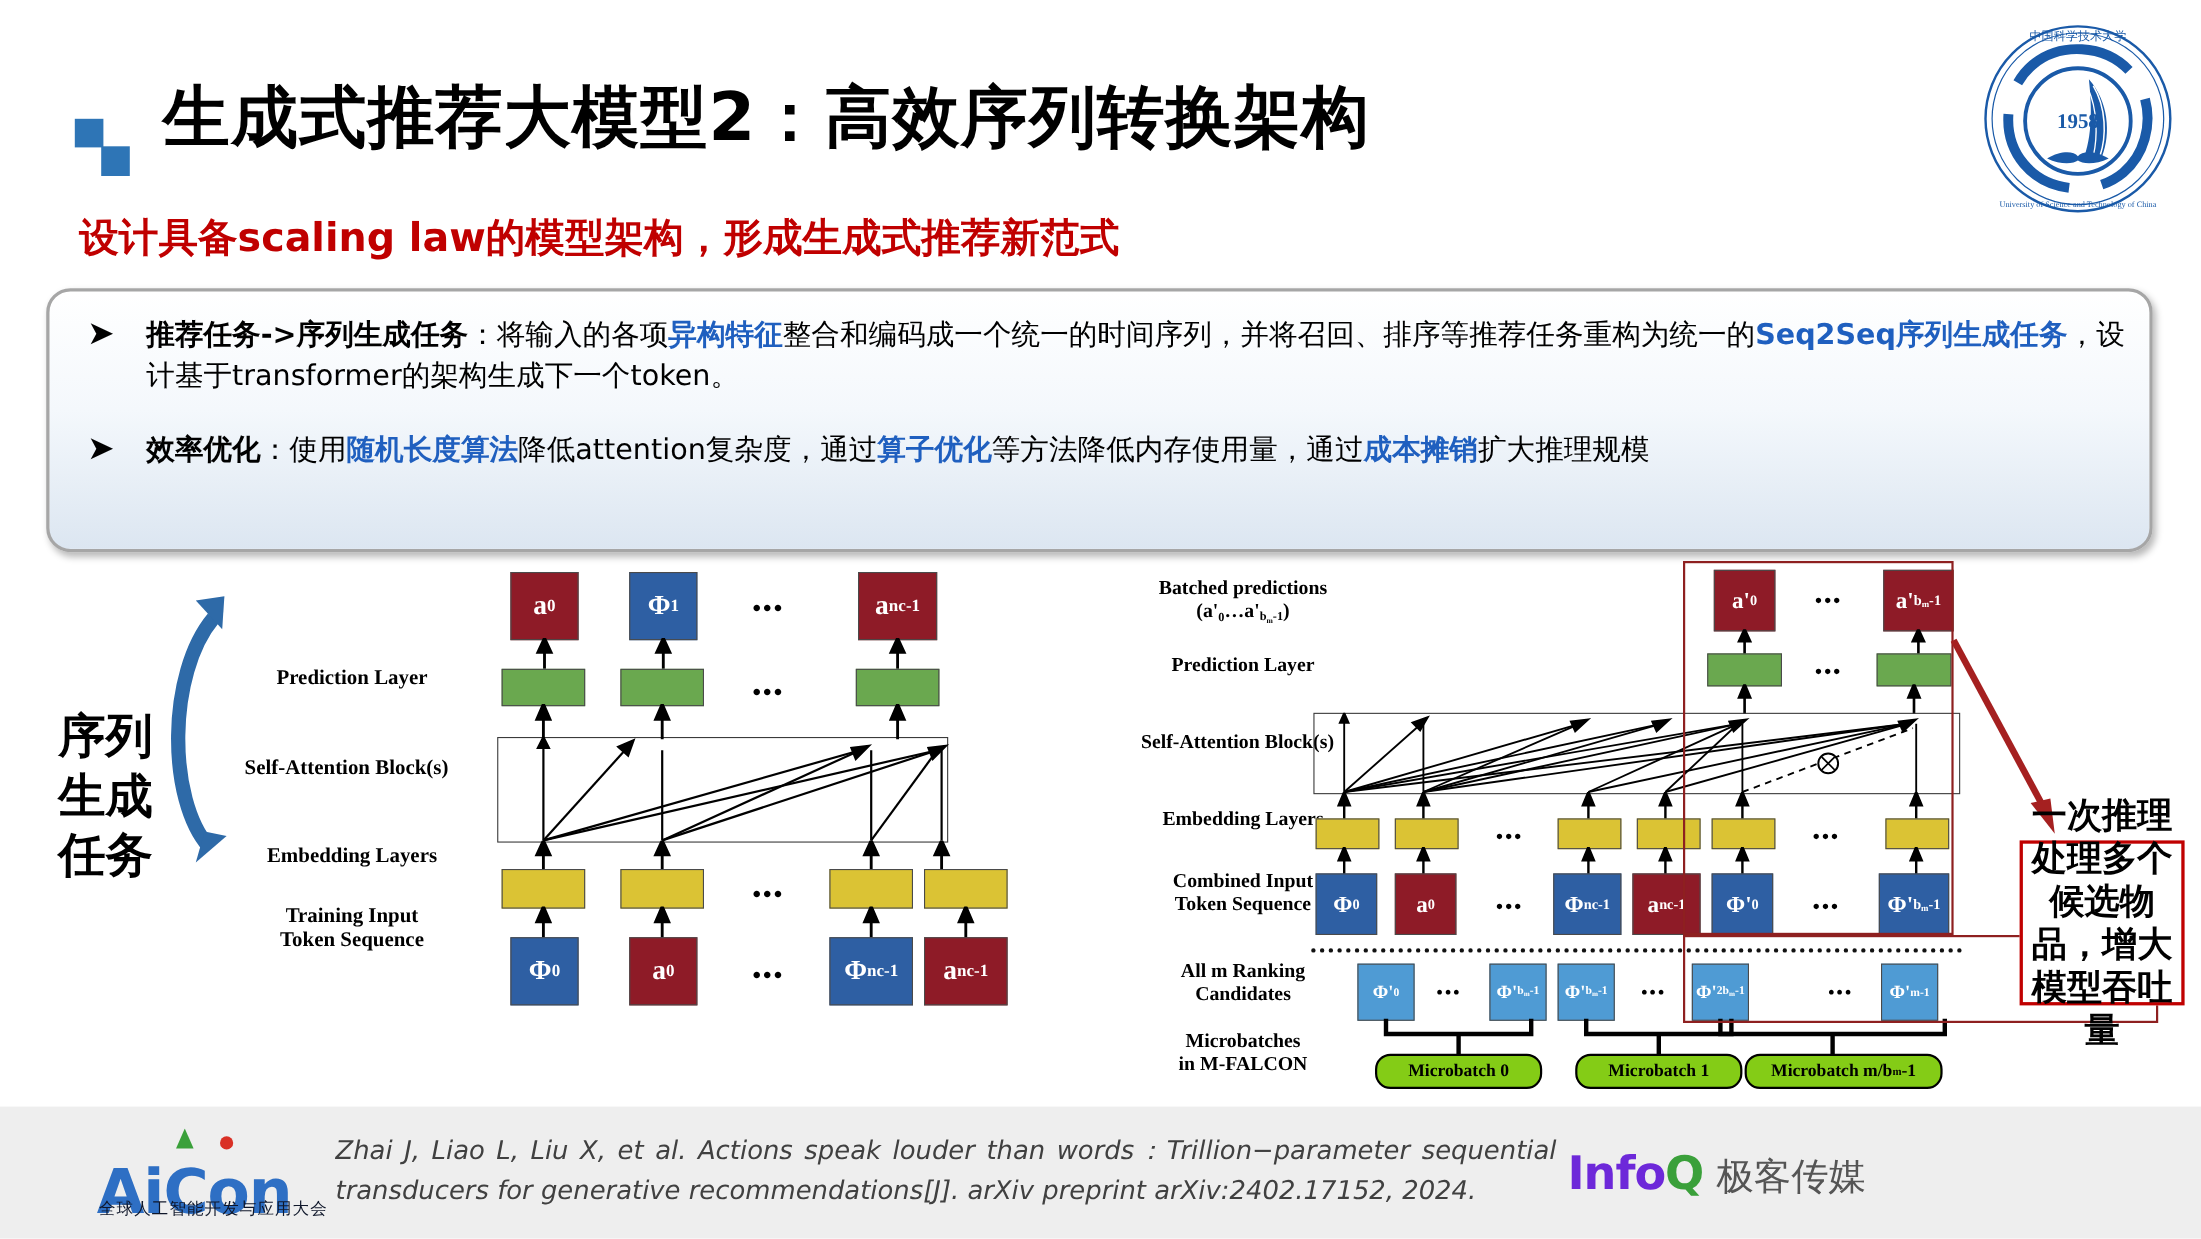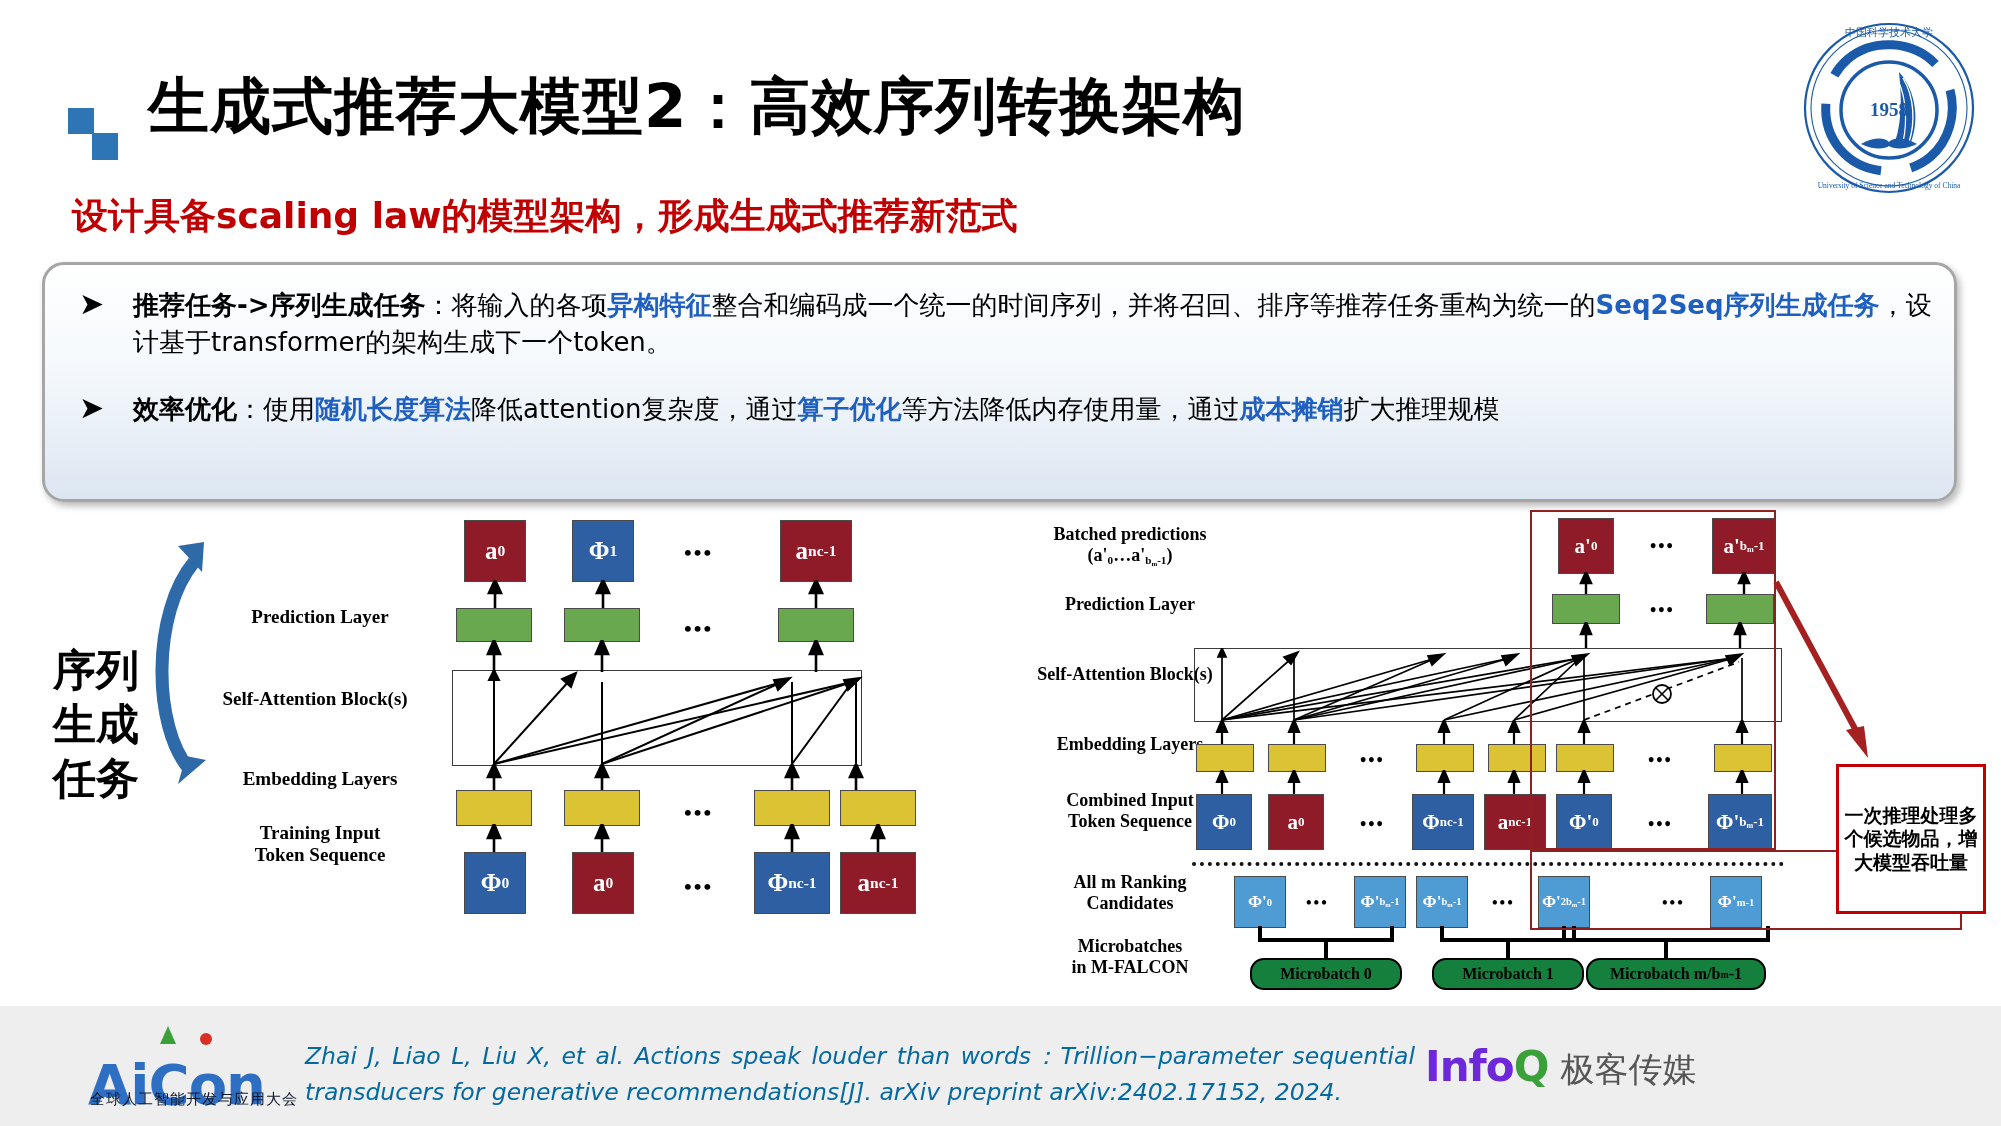--- a/index.html
+++ b/index.html
@@ -70,32 +70,32 @@
   .ell {
     position:absolute; font-size:22px; font-weight:bold; color:#000;
     font-family:"Liberation Serif","DejaVu Serif",serif; letter-spacing:2px;
   }
   .attn-box { position:absolute; border:1.5px solid #3a3a3a; background:transparent; }
   .cn-label {
     position:absolute; font-family:"DejaVu Sans","Liberation Sans",sans-serif;
     font-weight:bold; color:#000; text-align:center; line-height:1.25;
   }
   .mb-pill {
-    position:absolute; border:2.5px solid #000; border-radius:14px; background:#15803d;
+    position:absolute; border:2.5px solid #000; border-radius:14px; background:#84cc16;
     display:flex; align-items:center; justify-content:center;
     font-family:"Liberation Serif","DejaVu Serif",serif; font-weight:bold;
     color:#000; font-size:16px; white-space:nowrap;
   }
   #callout-box {
     position:absolute; border:3px solid #c00000; background:#fff;
     display:flex; align-items:center; justify-content:center;
   }
   #callout-box .txt {
     font-family:"DejaVu Sans","Liberation Sans",sans-serif;
-    font-weight:bold; font-size:19px; color:#000; line-height:1.22;
+    font-weight:bold; font-size:32px; color:#000; line-height:1.22;
     text-align:center;
   }
   .hl-rect { position:absolute; border:2.5px solid #8e2020; background:transparent; }
   .dotted-sep { position:absolute; border-top:4px dotted #111; }
   
   #footer {
     position:absolute; left:0; bottom:0; width:2001px; height:120px;
     background:#eeeeee;
   }
   #aicon-logo { position:absolute; left:88px; top:18px; width:210px; height:86px; }
@@ -104,22 +104,22 @@
     font-size:56px; font-weight:bold; color:#2e6fc4; letter-spacing:-1px;
     font-family:"DejaVu Sans","Liberation Sans",sans-serif;
     margin-top:28px;
   }
   #aicon-sub {
     position:absolute; left:2px; top:66px; font-size:15px; color:#0f172a;
     letter-spacing:1px; white-space:nowrap;
     font-family:"DejaVu Sans","Liberation Sans",sans-serif;
   }
   #citation {
-    position:absolute; left:305px; top:32px; width:1110px;
-    color:#0369a1; font-style:italic; font-size:23.5px; line-height:1.55;
+    position:absolute; left:305px; top:22px; width:1110px;
+    color:#404040; font-style:italic; font-size:23.5px; line-height:1.55;
     text-align:justify;
     font-family:"DejaVu Sans","Liberation Sans",sans-serif;
   }
   #infoq { position:absolute; left:1425px; top:36px; }
   #infoq .w {
     font-size:42px; font-weight:bold; letter-spacing:-1px;
     font-family:"DejaVu Sans","Liberation Sans",sans-serif;
   }
   #infoq .info { color:#6d28d9; }
   #infoq .q { color:#3aa03a; }

